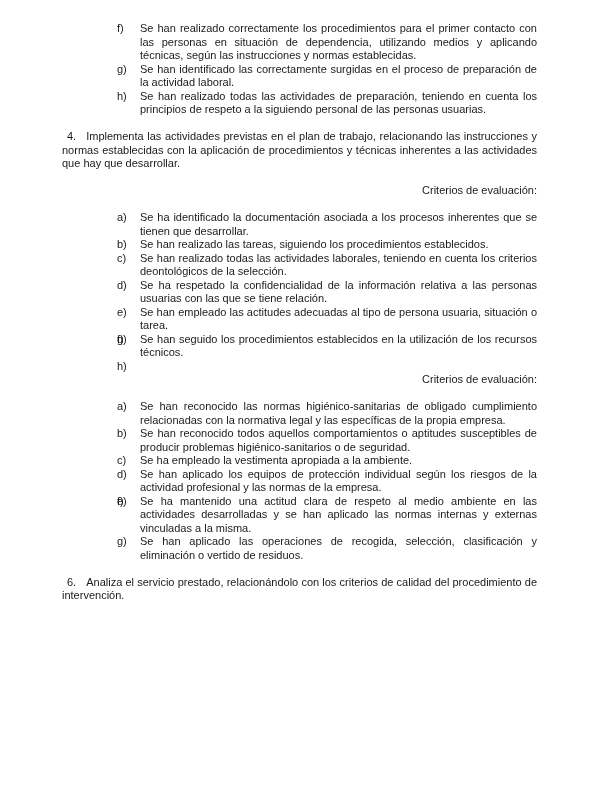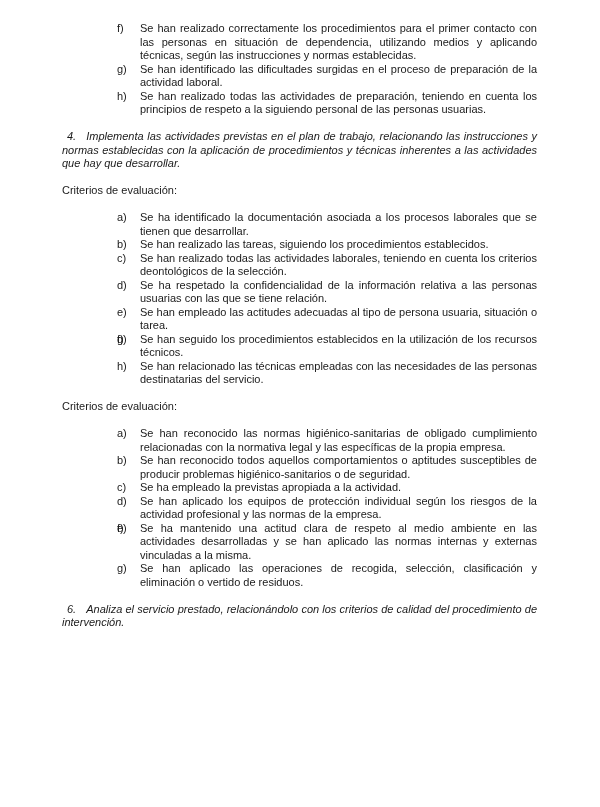--- a/index.html
+++ b/index.html
@@ -24,30 +24,29 @@
     padding: 22px 63px 0 62px;
   }
   .section { margin: 0; }
   .section + .section { margin-top: 13.5px; }
 
   
   p.numbered {
     margin: 0;
     text-align: justify;
     text-indent: 5px;
-    font-style: italic;
   }
   p.numbered .num {
     margin-right: 10px;
   }
 
   
   p.plain {
     margin: 0;
-    text-align: left;
+    text-align: right;
   }
 
   
   .list { margin: 0; }
   .list-item {
     position: relative;
     padding-left: 78px;
     text-align: justify;
   }
   .list-item .label {
@@ -56,40 +55,40 @@
     top: 0;
   }
 </style>
 </head>
 <body>
 
 <div class="page">
   <div class="content">
       <div class="list section">
         <div class="list-item"><span class="label">f)</span><span>Se han realizado correctamente los procedimientos para el primer contacto con las personas en situación de dependencia, utilizando medios y aplicando técnicas, según las instrucciones y normas establecidas.</span></div>
-        <div class="list-item"><span class="label">g)</span><span>Se han identificado las dificultades surgidas en el proceso de preparación de la actividad laboral.</span></div>
+        <div class="list-item"><span class="label">g)</span><span>Se han identificado las correctamente surgidas en el proceso de preparación de la actividad laboral.</span></div>
         <div class="list-item"><span class="label">h)</span><span>Se han realizado todas las actividades de preparación, teniendo en cuenta los principios de respeto a la siguiendo personal de las personas usuarias.</span></div>
       </div>
       <p class="numbered section"><span class="num">4.</span><span>Implementa las actividades previstas en el plan de trabajo, relacionando las instrucciones y normas establecidas con la aplicación de procedimientos y técnicas inherentes a las actividades que hay que desarrollar.</span></p>
       <p class="plain section">Criterios de evaluación:</p>
       <div class="list section">
-        <div class="list-item"><span class="label">a)</span><span>Se ha identificado la documentación asociada a los procesos laborales que se tienen que desarrollar.</span></div>
+        <div class="list-item"><span class="label">a)</span><span>Se ha identificado la documentación asociada a los procesos inherentes que se tienen que desarrollar.</span></div>
         <div class="list-item"><span class="label">b)</span><span>Se han realizado las tareas, siguiendo los procedimientos establecidos.</span></div>
         <div class="list-item"><span class="label">c)</span><span>Se han realizado todas las actividades laborales, teniendo en cuenta los criterios deontológicos de la selección.</span></div>
         <div class="list-item"><span class="label">d)</span><span>Se ha respetado la confidencialidad de la información relativa a las personas usuarias con las que se tiene relación.</span></div>
         <div class="list-item"><span class="label">e)</span><span>Se han empleado las actitudes adecuadas al tipo de persona usuaria, situación o tarea.</span></div>
         <div class="list-item"><span class="label">f)</span></div>
         <div class="list-item"><span class="label">g)</span><span>Se han seguido los procedimientos establecidos en la utilización de los recursos técnicos.</span></div>
-        <div class="list-item"><span class="label">h)</span><span>Se han relacionado las técnicas empleadas con las necesidades de las personas destinatarias del servicio.</span></div>
+        <div class="list-item"><span class="label">h)</span></div>
       </div>
       <p class="plain section">Criterios de evaluación:</p>
       <div class="list section">
         <div class="list-item"><span class="label">a)</span><span>Se han reconocido las normas higiénico-sanitarias de obligado cumplimiento relacionadas con la normativa legal y las específicas de la propia empresa.</span></div>
         <div class="list-item"><span class="label">b)</span><span>Se han reconocido todos aquellos comportamientos o aptitudes susceptibles de producir problemas higiénico-sanitarios o de seguridad.</span></div>
-        <div class="list-item"><span class="label">c)</span><span>Se ha empleado la previstas apropiada a la actividad.</span></div>
+        <div class="list-item"><span class="label">c)</span><span>Se ha empleado la vestimenta apropiada a la ambiente.</span></div>
         <div class="list-item"><span class="label">d)</span><span>Se han aplicado los equipos de protección individual según los riesgos de la actividad profesional y las normas de la empresa.</span></div>
         <div class="list-item"><span class="label">e)</span></div>
         <div class="list-item"><span class="label">f)</span><span>Se ha mantenido una actitud clara de respeto al medio ambiente en las actividades desarrolladas y se han aplicado las normas internas y externas vinculadas a la misma.</span></div>
         <div class="list-item"><span class="label">g)</span><span>Se han aplicado las operaciones de recogida, selección, clasificación y eliminación o vertido de residuos.</span></div>
       </div>
       <p class="numbered section"><span class="num">6.</span><span>Analiza el servicio prestado, relacionándolo con los criterios de calidad del procedimiento de intervención.</span></p>
     </div>
 </div>
 
 </body></html>

